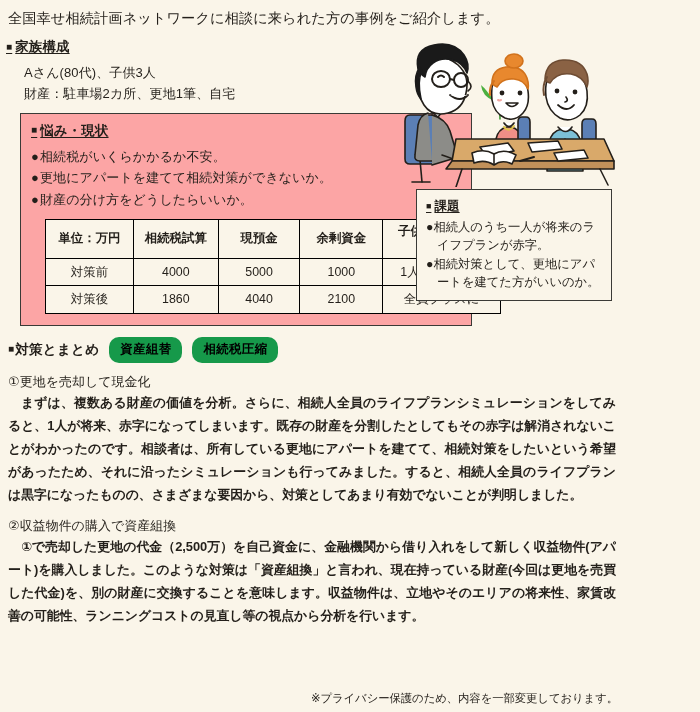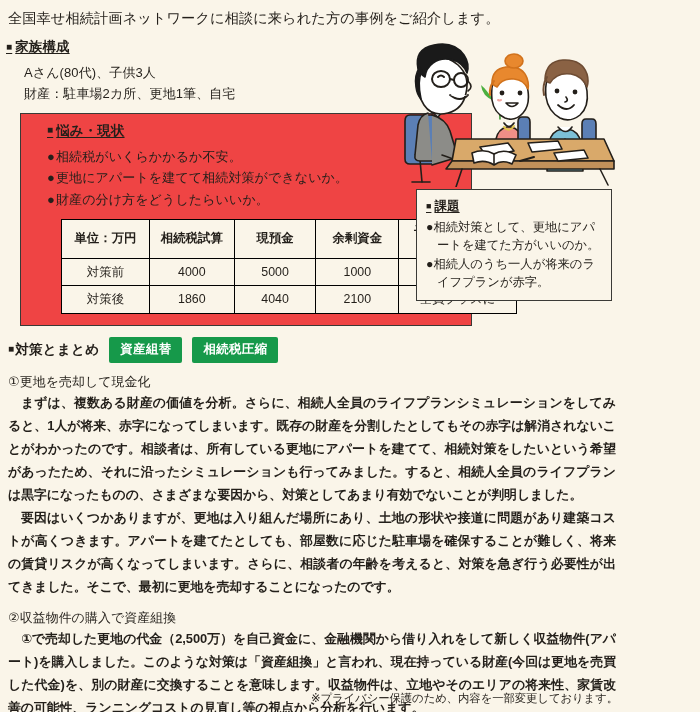--- a/index.html
+++ b/index.html
@@ -43,22 +43,22 @@
   }
   .sec-head .sq { font-size: 10px; vertical-align: 1.5px; margin-right: 3px; }
 
   .fam { margin: 2px 0 0 18px; }
   .fam-line { font-size: 13px; line-height: 1.62; letter-spacing: .1px; }
 
   
   .concern-box {
     margin: 8px 0 0 14px;
     border: 1.6px solid #3a3a36;
-    background: #ef4444;
-    padding: 7px 10px 9px 26px;
+    background: #fca5a5;
+    padding: 7px 10px 9px 10px;
     width: 452px;
   }
   .bullets { margin: 2px 0 0 0; }
   .bullet {
     font-size: 13px;
     line-height: 1.66;
     letter-spacing: .1px;
   }
   .bullet .dot { margin-right: 1px; }
 
@@ -133,25 +133,25 @@
   }
   .measures-head {
     font-weight: bold;
     font-size: 13.6px;
     text-underline-offset: 2px;
     letter-spacing: .2px;
   }
   .measures-head .sq { font-size: 10px; vertical-align: 1.5px; margin-right: 1px; }
   .tag {
     background: #16994a;
-    color: #ffffff;
+    color: #000000;
     font-weight: bold;
     font-size: 12.4px;
     padding: 3px 11px 4px 11px;
-    border-radius: 2px;
+    border-radius: 10px;
     letter-spacing: .4px;
     white-space: nowrap;
   }
 
   
   .body-copy { margin: 4px 2px 0 2px; }
   .subhead {
     font-size: 12.9px;
     margin: 9px 0 1px 0;
     letter-spacing: .1px;
@@ -332,38 +332,37 @@
             </tr>
           </tbody>
         </table>
       </div>
     </div>
 
     <div class="issue-box">
       <div class="issue-head">
         <span class="sq">■</span><span>課題</span>
       </div>
+      <div class="issue-item">●相続人のうち一人が将来のライフプランが赤字。</div>
       <div class="issue-item">●相続対策として、更地にアパートを建てた方がいいのか。</div>
-      <div class="issue-item">●相続人のうち一人が将来のライフプランが赤字。</div>
     </div>
   </div>
 
   <div class="measures-row">
     <span class="measures-head">
       <span class="sq">■</span><span>対策とまとめ</span>
     </span>
     <span class="tag">資産組替</span>
     <span class="tag">相続税圧縮</span>
   </div>
 
   <div class="body-copy">
 
     <div class="subhead">①更地を売却して現金化</div>
     <p class="para">まずは、複数ある財産の価値を分析。さらに、相続人全員のライフプランシミュレーションをしてみると、1人が将来、赤字になってしまいます。既存の財産を分割したとしてもその赤字は解消されないことがわかったのです。相談者は、所有している更地にアパートを建てて、相続対策をしたいという希望があったため、それに沿ったシミュレーションも行ってみました。すると、相続人全員のライフプランは黒字になったものの、さまざまな要因から、対策としてあまり有効でないことが判明しました。</p>
-    <p class="para">要因はいくつかありますが、更地は入り組んだ場所にあり、土地の形状や接道に問題があり建築コストが高くつきます。アパートを建てたとしても、部屋数に応じた駐車場を確保することが難しく、将来の賃貸リスクが高くなってしまいます。さらに、相談者の年齢を考えると、対策を急ぎ行う必要性が出てきました。そこで、最初に更地を売却することになったのです。</p>
 
     <div class="subhead">②収益物件の購入で資産組換</div>
     <p class="para">①で売却した更地の代金（2,500万）を自己資金に、金融機関から借り入れをして新しく収益物件(アパート)を購入しました。このような対策は「資産組換」と言われ、現在持っている財産(今回は更地を売買した代金)を、別の財産に交換することを意味します。収益物件は、立地やそのエリアの将来性、家賃改善の可能性、ランニングコストの見直し等の視点から分析を行います。</p>
 
   </div>
 
   <div class="privacy">※プライバシー保護のため、内容を一部変更しております。</div>
 </div>
 
 </body></html>

